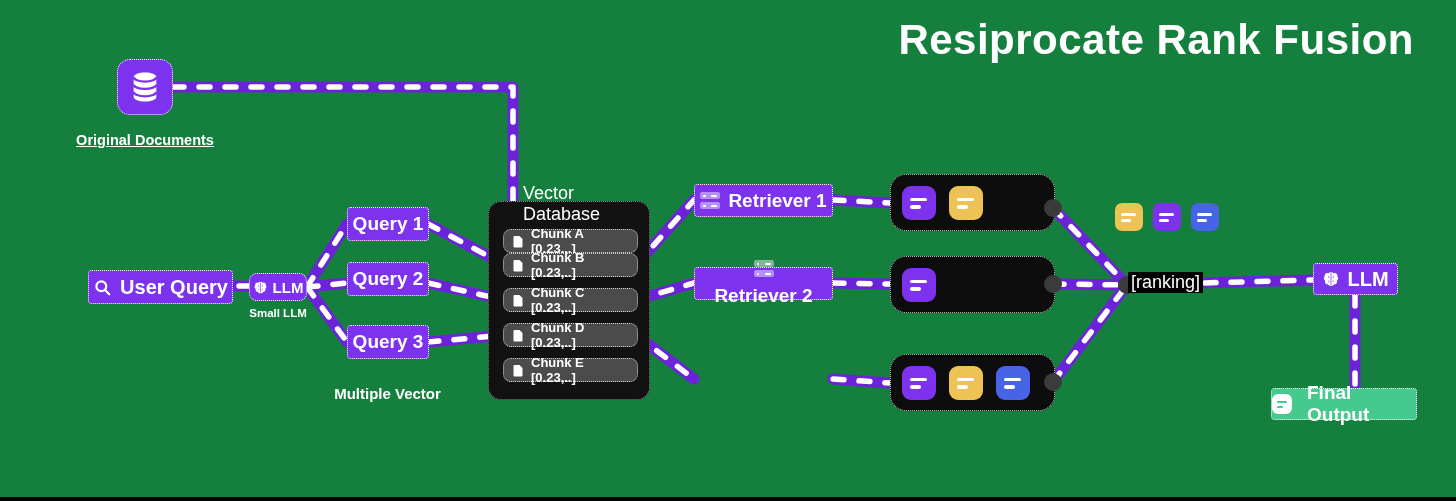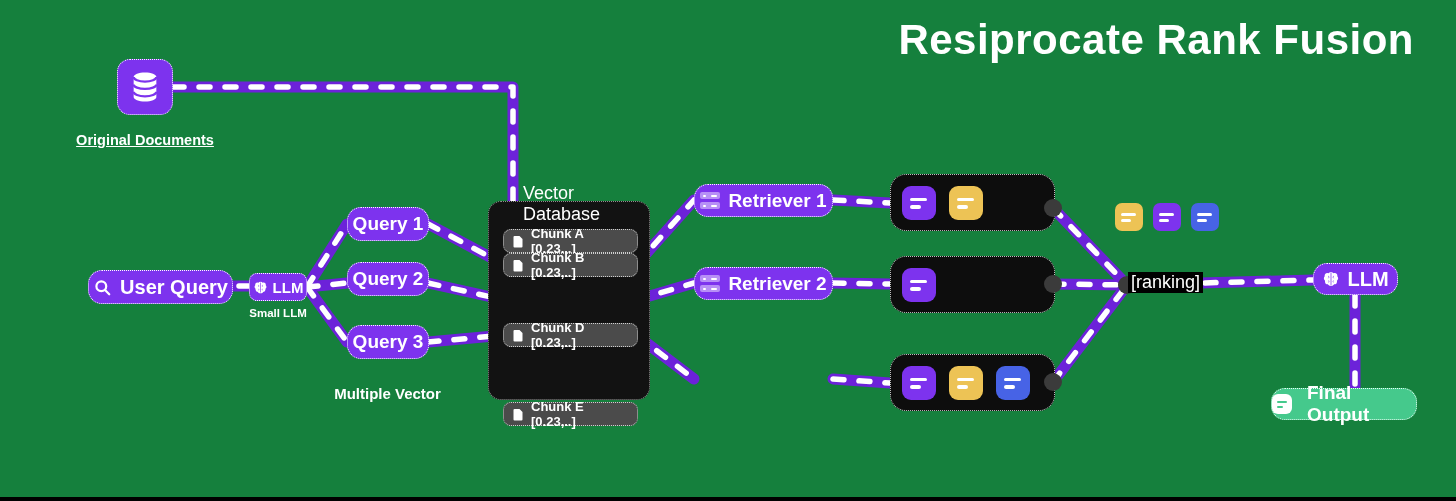--- a/index.html
+++ b/index.html
@@ -3,21 +3,21 @@
 <meta charset="utf-8">
 <style>
   html,body{margin:0;padding:0;background:#000;}
   .stage{position:relative;width:1456px;height:497px;background:#15803d;overflow:hidden;
          font-family:"Liberation Sans","DejaVu Sans",sans-serif;}
   .wires{position:absolute;left:0;top:0;z-index:0;}
   .title{position:absolute;top:16px;right:42px;color:#fff;font-size:42px;font-weight:700;
          letter-spacing:.5px;z-index:4;}
   
   .node{position:absolute;display:flex;align-items:center;justify-content:center;gap:8px;
-        background:#7d33ee;border:1.5px dotted #fff;border-radius:14px;color:#fff;
+        background:#7d33ee;border:1.5px dotted #fff;border-radius:4px;color:#fff;
         font-weight:600;z-index:2;box-sizing:border-box;}
   .lbl{position:absolute;color:#fff;font-weight:600;text-align:center;z-index:4;}
   
   .vdb{position:absolute;left:488px;top:201px;width:162px;height:199px;background:#121212;
        border:1.4px dotted #8f8f8f;border-radius:13px;z-index:1;box-sizing:border-box;}
   .chunk{position:absolute;left:503px;width:135px;height:24px;display:flex;align-items:center;
          gap:7px;background:#4b4b4b;border:1.4px dotted #cfcfcf;border-radius:8px;color:#fff;
          font-size:13px;font-weight:600;padding:0 8px;z-index:2;box-sizing:border-box;}
   
   .grp{position:absolute;left:890px;width:165px;height:57px;background:#0d0d0d;
@@ -154,45 +154,53 @@
     <span>Chunk A [0.23,..]</span>
   </div>
   <div class="chunk" style="top:253px;">
     <span>
         <svg width="12" height="13" viewBox="0 0 24 26">
           <path fill="#fff" d="M5 2h10l6 6v15a2 2 0 0 1-2 2H5a2 2 0 0 1-2-2V4a2 2 0 0 1 2-2z"></path>
         </svg>
       </span>
     <span>Chunk B [0.23,..]</span>
   </div>
+  <div class="chunk" style="top:288px;">
+    <span>
+        <svg width="12" height="13" viewBox="0 0 24 26">
+          <path fill="#fff" d="M5 2h10l6 6v15a2 2 0 0 1-2 2H5a2 2 0 0 1-2-2V4a2 2 0 0 1 2-2z"></path>
+        </svg>
+      </span>
+    <span>Chunk C [0.23,..]</span>
+  </div>
   <div class="chunk" style="top:323px;">
     <span>
         <svg width="12" height="13" viewBox="0 0 24 26">
           <path fill="#fff" d="M5 2h10l6 6v15a2 2 0 0 1-2 2H5a2 2 0 0 1-2-2V4a2 2 0 0 1 2-2z"></path>
         </svg>
       </span>
     <span>Chunk D [0.23,..]</span>
   </div>
-  <div class="chunk" style="top:358px;margin-top:44px;">
+  <div class="chunk" style="top:358px;">
     <span>
         <svg width="12" height="13" viewBox="0 0 24 26">
           <path fill="#fff" d="M5 2h10l6 6v15a2 2 0 0 1-2 2H5a2 2 0 0 1-2-2V4a2 2 0 0 1 2-2z"></path>
         </svg>
       </span>
     <span>Chunk E [0.23,..]</span>
   </div>
 
   <div class="node" style="left:694px;top:184px;width:139px;height:33px;font-size:19px;">
     <span class="srv">
         <i></i>
         <i></i>
       </span>
     <span>Retriever 1</span>
   </div>
-  <div class="node" style="left:694px;top:267px;width:139px;height:33px;font-size:19px;">
+  <div class="node" style="left:694px;top:267px;width:139px;height:33px;font-size:19px;flex-direction:column;">
     <span class="srv">
         <i></i>
         <i></i>
       </span>
     <span>Retriever 2</span>
   </div>
 
   <div class="grp" style="top:174px;">
     <span class="doc md c-purple">
         <span class="l1"></span>

